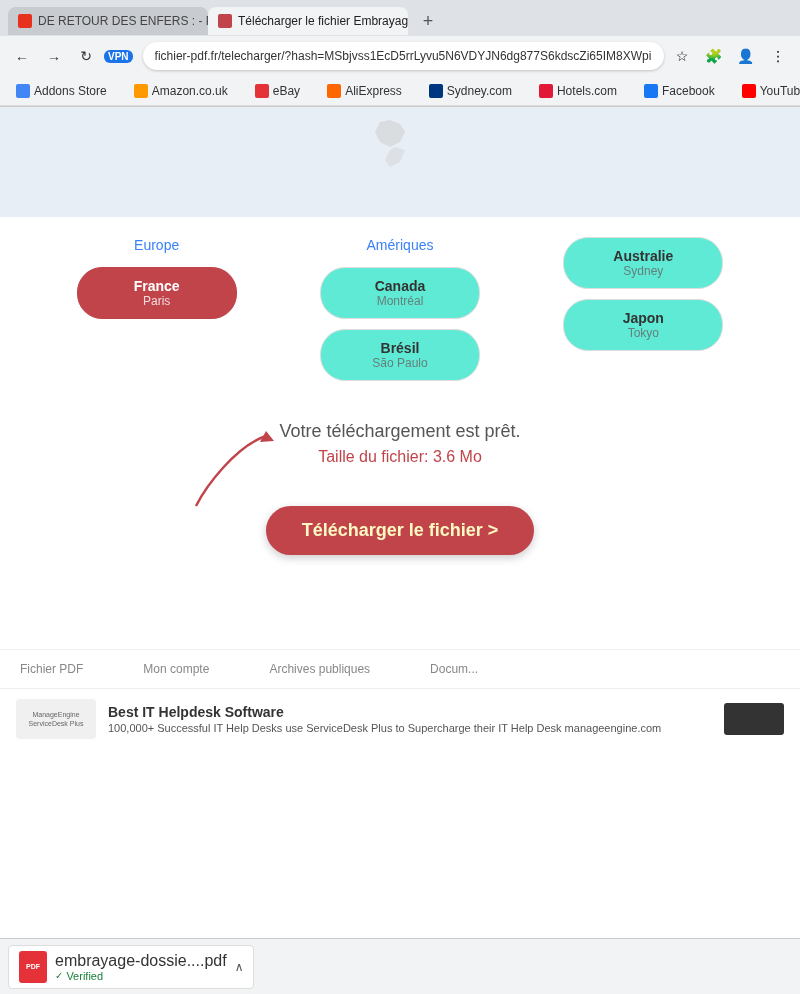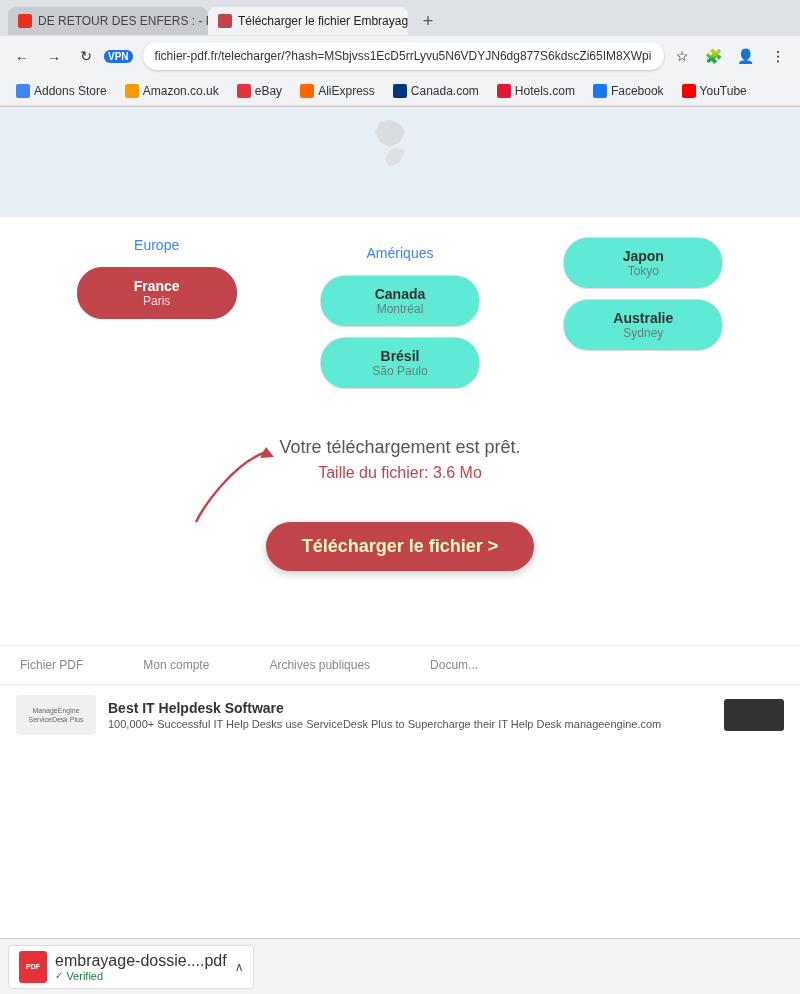--- a/index.html
+++ b/index.html
@@ -97,21 +97,21 @@
     }
 
     
     .bookmarks-bar {
       display: flex;
       align-items: center;
       padding: 2px 8px;
       background: #f1f3f4;
       border-bottom: 1px solid #ddd;
       height: 30px;
-      gap: 2px;
+      gap: 11px;
       font-size: 12px;
       overflow: hidden;
     }
     .bookmark-item {
       display: flex; align-items: center;
       padding: 2px 8px;
       border-radius: 4px;
       cursor: pointer;
       white-space: nowrap;
       color: #333;
@@ -235,21 +235,21 @@
     }
 
     
     .footer-nav {
       border-top: 1px solid #eee;
       padding: 12px 20px;
       display: flex;
       gap: 60px;
       color: #888;
       font-size: 12px;
-      margin-top: 44px;
+      margin-top: 64px;
     }
 
     
     .browser-bottom {
       position: fixed;
       bottom: 0;
       left: 0;
       width: 800px;
       background: #f1f3f4;
       border-top: 1px solid #ccc;
@@ -333,21 +333,21 @@
     .vpn-badge {
       background: #1a73e8;
       color: #fff;
       border-radius: 6px;
       font-size: 10px;
       padding: 1px 4px;
       font-weight: bold;
       margin-right: 2px;
     }
 
-    .region-col:nth-child(2) { margin: 8px 10px; }
+    .region-col:nth-child(2) { margin: 0 10px; }
   </style>
 </head>
 <body>
 
 <div class="browser-chrome">
 
   <div class="tab-bar">
     <div class="tab inactive">
       <div class="tab-favicon" style="background:#e8301e;border-radius:2px;"></div>
       <span>DE RETOUR DES ENFERS : - Page...</span>
@@ -389,21 +389,21 @@
     <div class="bookmark-item">
       <div class="bookmark-favicon fav-ebay"></div>
       <span>eBay</span>
     </div>
     <div class="bookmark-item">
       <div class="bookmark-favicon fav-ali"></div>
       <span>AliExpress</span>
     </div>
     <div class="bookmark-item">
       <div class="bookmark-favicon fav-booking"></div>
-      <span>Canada.com</span>
+      <span>Sydney.com</span>
     </div>
     <div class="bookmark-item">
       <div class="bookmark-favicon fav-hotels"></div>
       <span>Hotels.com</span>
     </div>
     <div class="bookmark-item">
       <div class="bookmark-favicon fav-facebook"></div>
       <span>Facebook</span>
     </div>
     <div class="bookmark-item">
@@ -446,26 +446,26 @@
           <div class="server-btn">
             <div class="city-name">Brésil</div>
             <div class="city-sub">São Paulo</div>
           </div>
         </div>
       </div>
 
       <div class="region-col">
         <div class="server-options">
           <div class="server-btn">
+            <div class="city-name">Australie</div>
+            <div class="city-sub">Sydney</div>
+          </div>
+          <div class="server-btn">
             <div class="city-name">Japon</div>
             <div class="city-sub">Tokyo</div>
-          </div>
-          <div class="server-btn">
-            <div class="city-name">Australie</div>
-            <div class="city-sub">Sydney</div>
           </div>
         </div>
       </div>
 
     </div>
   </div>
 
   <div class="download-section">
     <p class="download-ready-text">Votre téléchargement est prêt.</p>
     <p class="file-size-text">

